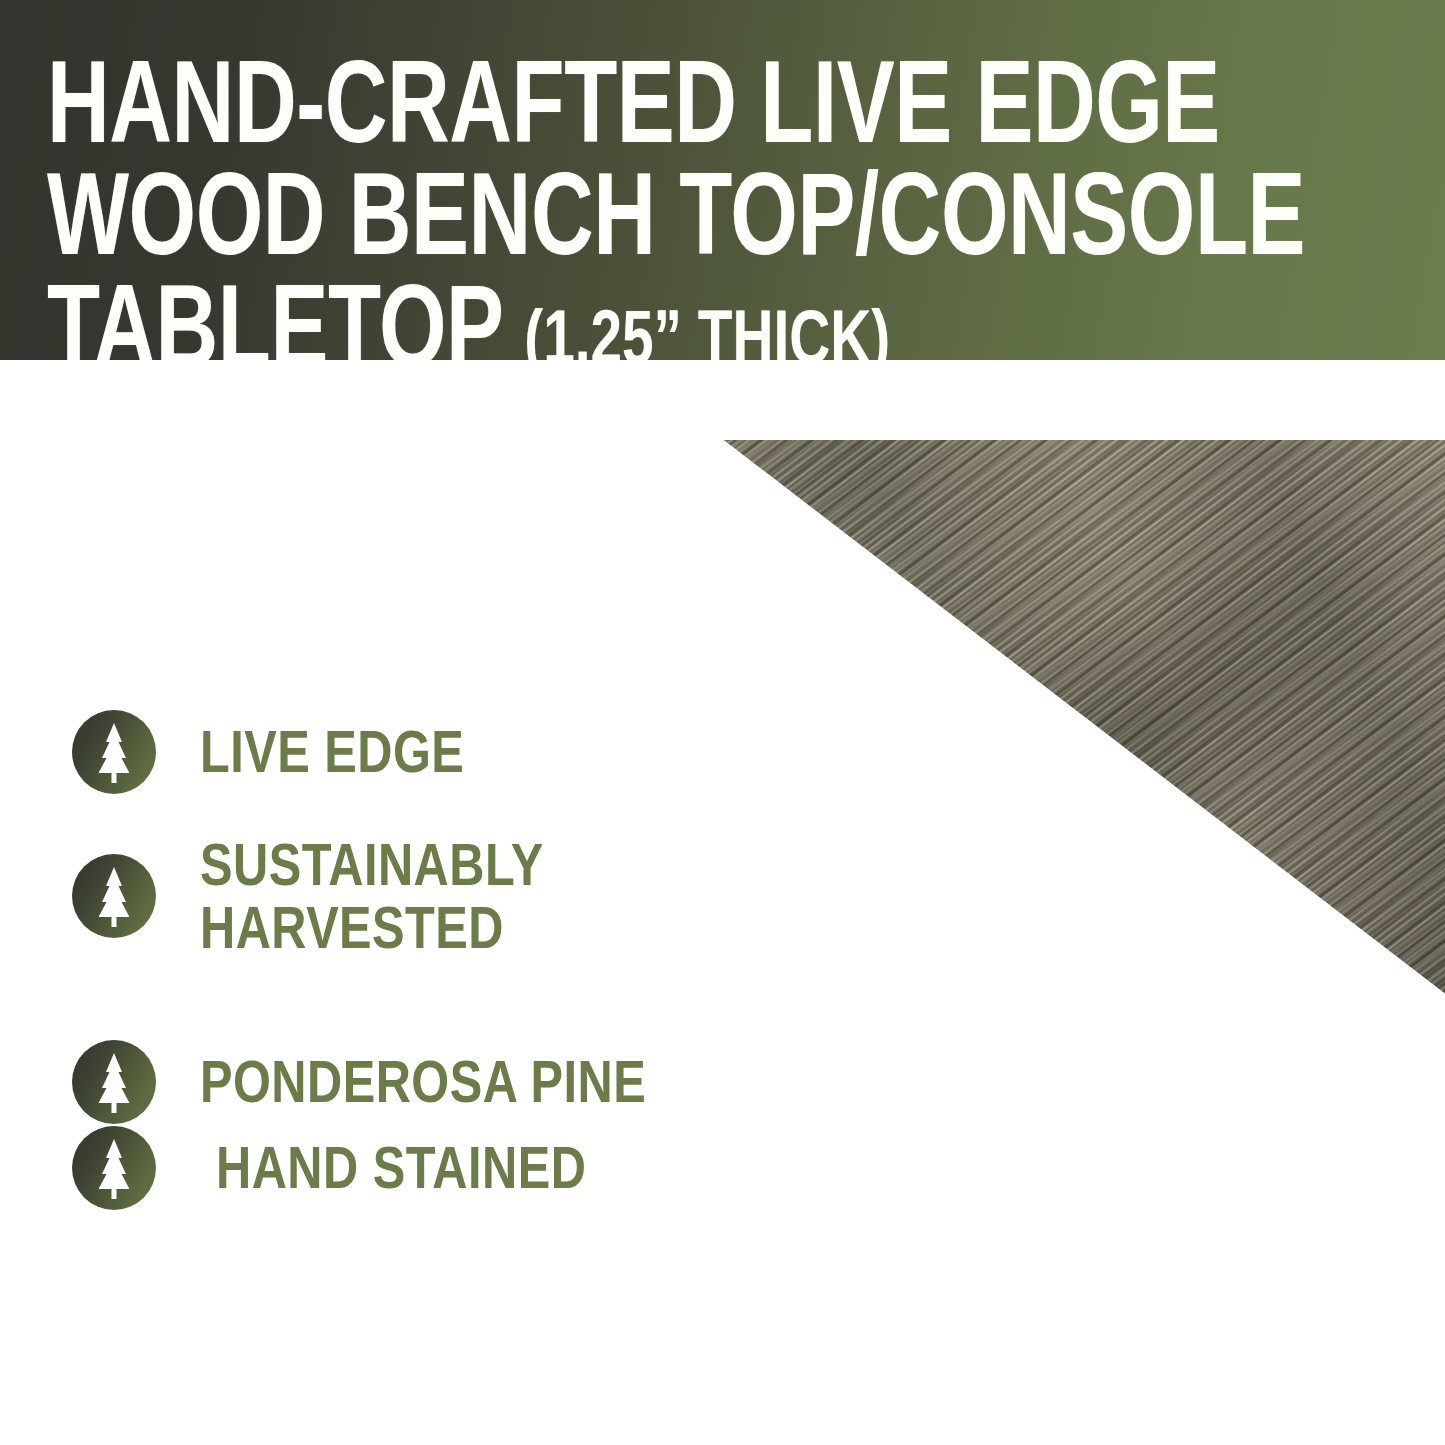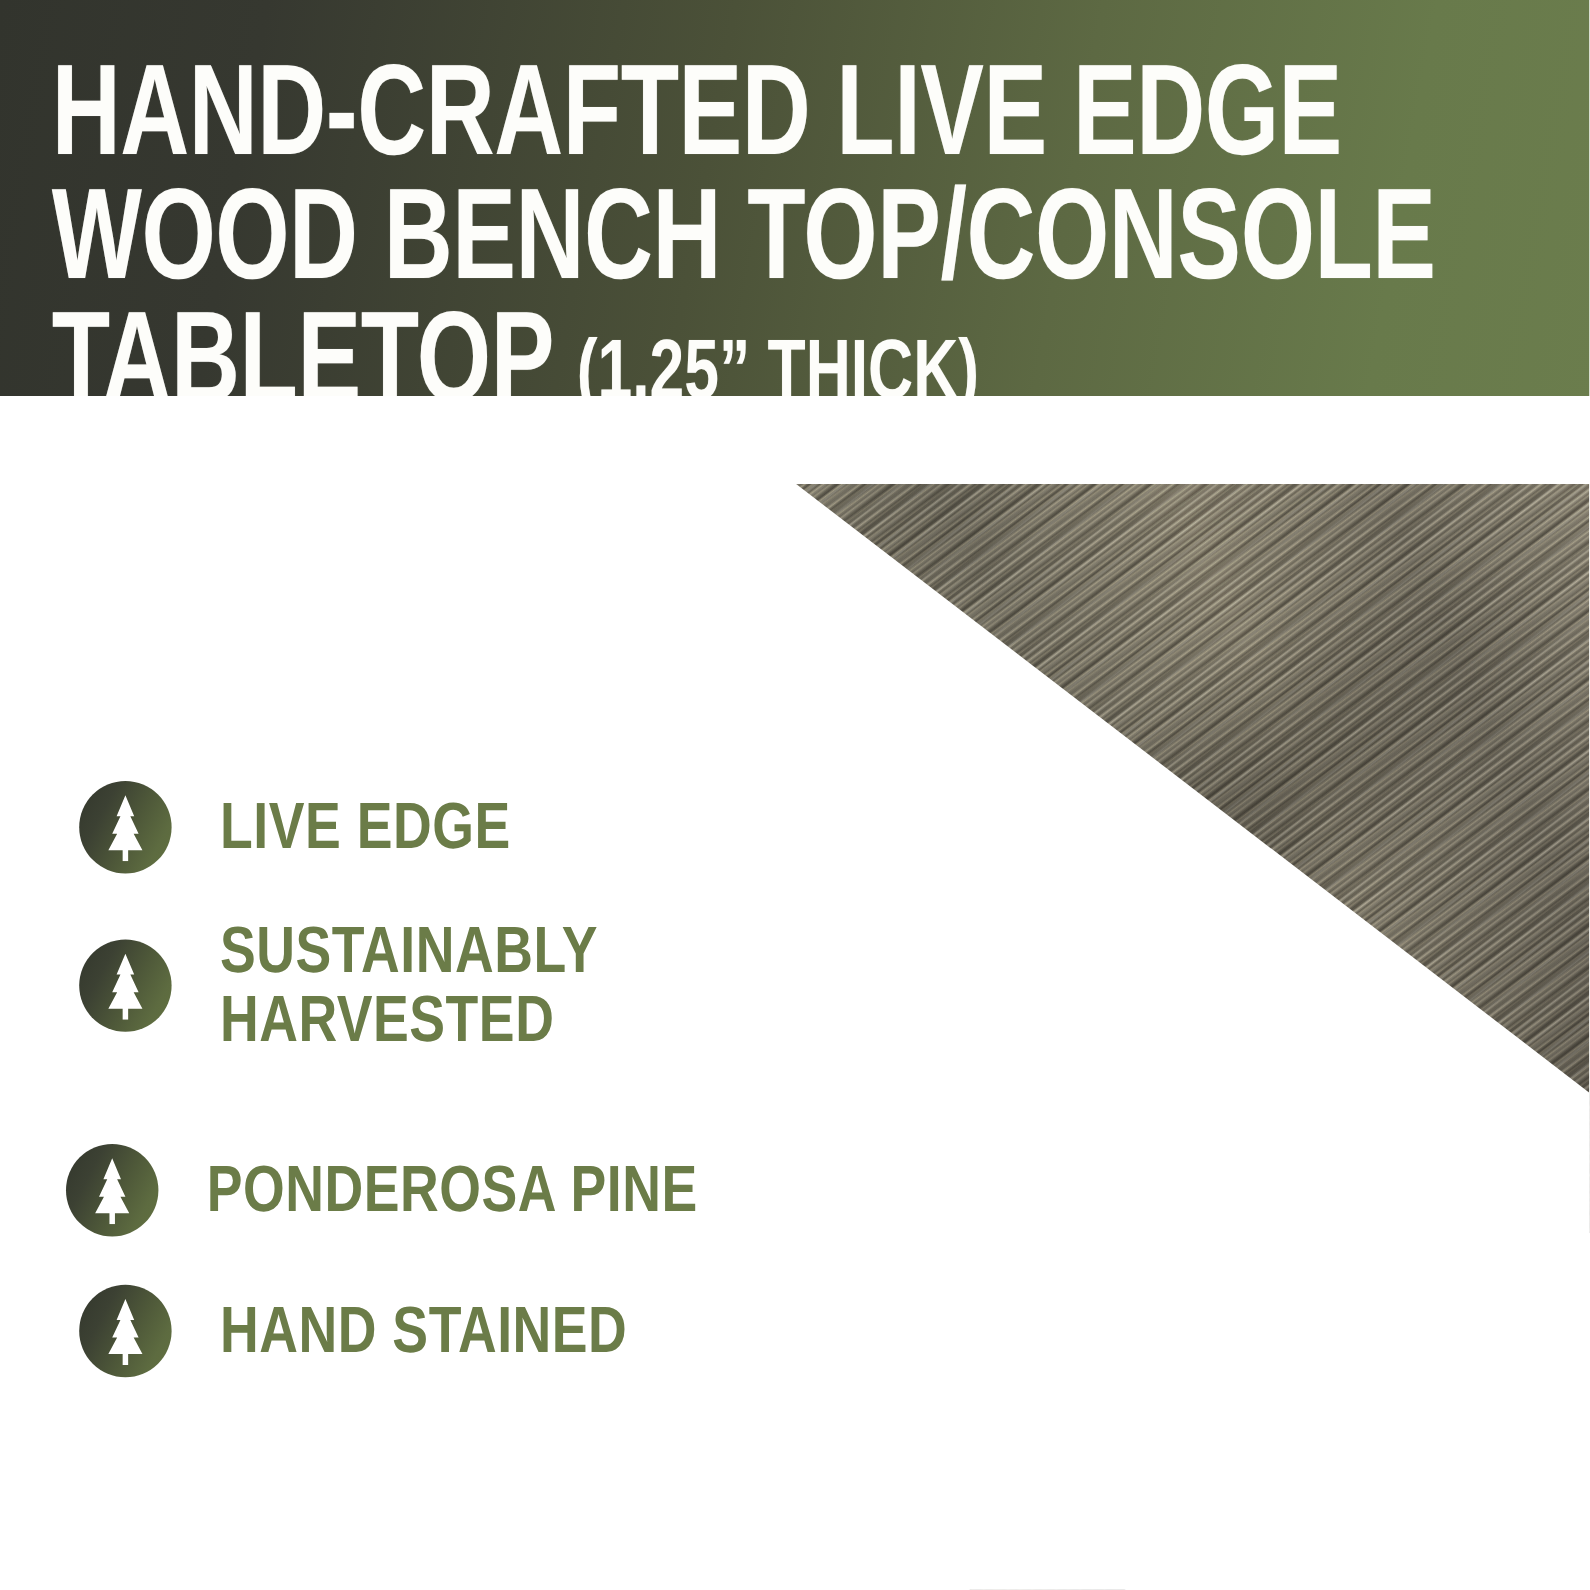--- a/index.html
+++ b/index.html
@@ -357,30 +357,30 @@
 
     <div class="feature-row" style="left:72px; top:710px;">
       <span class="feature-icon">
         <svg viewBox="0 0 46 62" aria-hidden="true">
           <path fill="#ffffff" d="M23 2 L31 21 L27.5 21 L35 37 L30.5 37 L38.5 52 L25.5 52 L25.5 62 L20.5 62 L20.5 52 L7.5 52 L15.5 37 L11 37 L18.5 21 L15 21 Z"></path>
         </svg>
       </span>
       <span class="feature-label">LIVE EDGE</span>
     </div>
 
-    <div class="feature-row" style="left:60px; top:1040px;justify-content:center;">
+    <div class="feature-row" style="left:72px; top:1040px;justify-content:center;">
       <span class="feature-icon">
         <svg viewBox="0 0 46 62" aria-hidden="true">
           <path fill="#ffffff" d="M23 2 L31 21 L27.5 21 L35 37 L30.5 37 L38.5 52 L25.5 52 L25.5 62 L20.5 62 L20.5 52 L7.5 52 L15.5 37 L11 37 L18.5 21 L15 21 Z"></path>
         </svg>
       </span>
       <span class="feature-label">PONDEROSA PINE</span>
     </div>
 
-    <div class="feature-row" style="left:72px; top:1168px;">
+    <div class="feature-row" style="left:72px; top:1126px;gap:16px;">
       <span class="feature-icon">
         <svg viewBox="0 0 46 62" aria-hidden="true">
           <path fill="#ffffff" d="M23 2 L31 21 L27.5 21 L35 37 L30.5 37 L38.5 52 L25.5 52 L25.5 62 L20.5 62 L20.5 52 L7.5 52 L15.5 37 L11 37 L18.5 21 L15 21 Z"></path>
         </svg>
       </span>
       <span class="feature-label">HAND STAINED</span>
     </div>
 
 
   </div>

